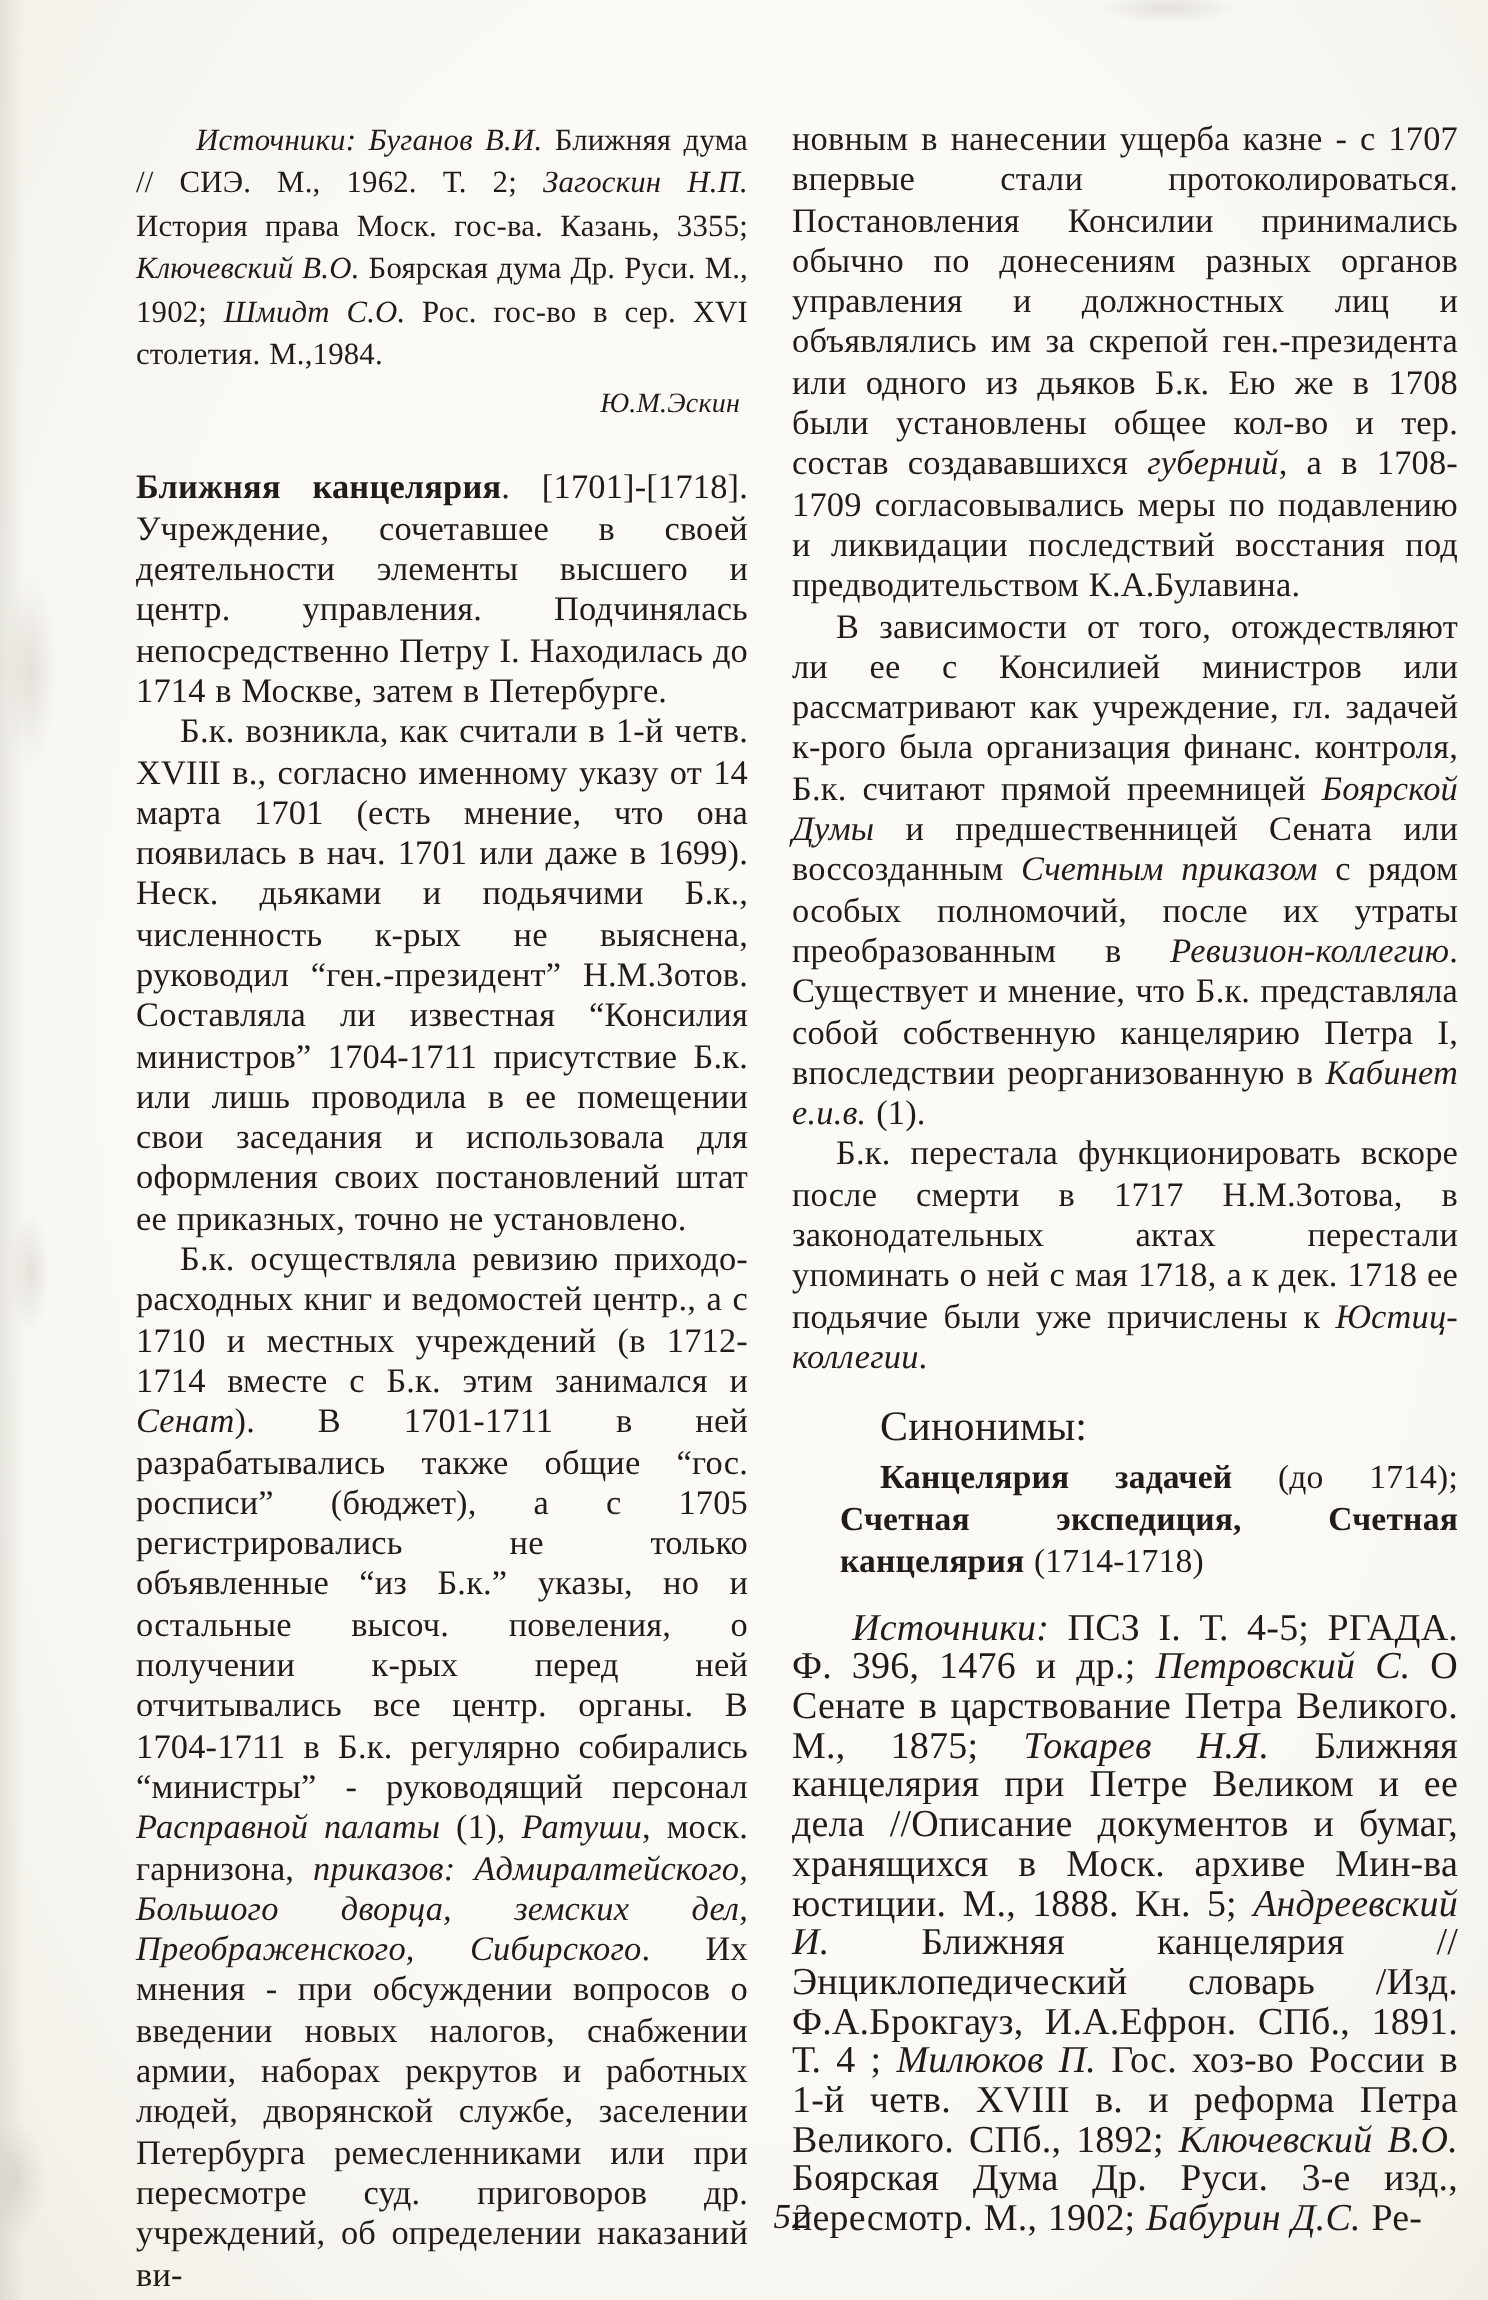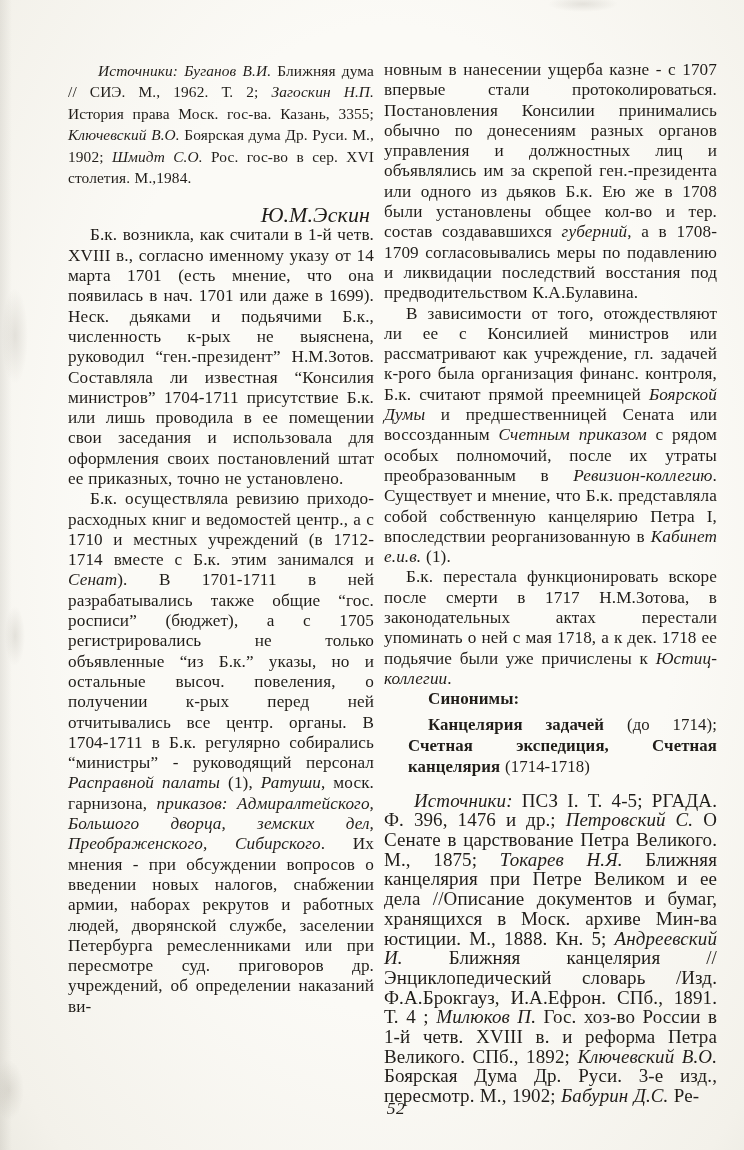--- a/index.html
+++ b/index.html
@@ -25,36 +25,36 @@
   .smudge.s3{left:548px;top:-4px;width:70px;height:16px;}
   .smudge.s4{left:-6px;top:1060px;width:30px;height:60px;}
 
   .col{
     position:absolute;top:60px;
     text-align:justify;
     letter-spacing:0.1px;
     word-spacing:0.5px;
   }
   .col-left{left:68px;width:306px;}
-  .col-right{left:384px;width:333px;}
+  .col-right{left:396px;width:333px;}
 
   p{margin:0;padding:0;}
   .body{font-size:17.2px;line-height:20.3px;}
   .indent{text-indent:22px;}
   .gap-lg{margin-top:21px;}
 
   .sources{text-indent:30px;}
   .col-left .sources{font-size:15.4px;line-height:21.4px;}
   .col-right .sources{font-size:19px;line-height:19.7px;margin-top:13px;}
 
   .author{
-    margin-top:16px;font-size:22px;line-height:21px;
+    margin-top:4px;font-size:14px;line-height:21px;
     text-align:right;padding-right:4px;font-style:italic;
   }
-  .label{margin-top:0;font-size:17px;line-height:20.5px;text-indent:44px;font-weight:bold;}
+  .label{margin-top:14px;font-size:21px;line-height:20.5px;text-indent:44px;}
   .synonyms{
     margin-top:4px;margin-left:24px;
     font-size:16.8px;line-height:21.3px;text-indent:20px;
   }
 
   .i{font-style:italic;}
   .b{font-weight:bold;}
 
   .pageno{
     position:absolute;left:0;width:744px;top:1098px;
@@ -69,20 +69,21 @@
 <div class="paper">
   <div class="edge-shadow"></div>
   <div class="smudge s1"></div>
   <div class="smudge s2"></div>
   <div class="smudge s3"></div>
   <div class="smudge s4"></div>
 
   <div class="col col-left">
       <p class="sources"><span class="i">Источники: Буганов В.И.</span><span> Ближняя дума // СИЭ. М., 1962. Т. 2; </span><span class="i">Загоскин Н.П.</span><span> История права Моск. гос-ва. Казань, 3355; </span><span class="i">Ключевский В.О.</span><span> Боярская дума Др. Руси. М., 1902; </span><span class="i">Шмидт С.О.</span><span> Рос. гос-во в сер. XVI столетия. М.,1984.</span></p>
       <p class="author"><span class="i">Ю.М.Эскин</span></p>
+      <p class="body gap-lg"><span class="b">Ближняя канцелярия</span><span>. [1701]-[1718]. Учреждение, сочетавшее в своей деятельности элементы высшего и центр. управления. Подчинялась непосредственно Петру I. Находилась до 1714 в Москве, затем в Петербурге.</span></p>
       <p class="body indent"><span>Б.к. возникла, как считали в 1-й четв. XVIII в., согласно именному указу от 14 марта 1701 (есть мнение, что она появилась в нач. 1701 или даже в 1699). Неск. дьяками и подьячими Б.к., численность к-рых не выяснена, руководил “ген.-президент” Н.М.Зотов. Составляла ли известная “Консилия министров” 1704-1711 присутствие Б.к. или лишь проводила в ее помещении свои заседания и использовала для оформления своих постановлений штат ее приказных, точно не установлено.</span></p>
       <p class="body indent"><span>Б.к. осуществляла ревизию приходо-расходных книг и ведомостей центр., а с 1710 и местных учреждений (в 1712-1714 вместе с Б.к. этим занимался и </span><span class="i">Сенат</span><span>). В 1701-1711 в ней разрабатывались также общие “гос. росписи” (бюджет), а с 1705 регистрировались не только объявленные “из Б.к.” указы, но и остальные высоч. повеления, о получении к-рых перед ней отчитывались все центр. органы. В 1704-1711 в Б.к. регулярно собирались “министры” - руководящий персонал </span><span class="i">Расправной палаты</span><span> (1), </span><span class="i">Ратуши</span><span>, моск. гарнизона, </span><span class="i">приказов: Адмиралтейского, Большого дворца, земских дел, Преображенского, Сибирского</span><span>. Их мнения - при обсуждении вопросов о введении новых налогов, снабжении армии, наборах рекрутов и работных людей, дворянской службе, заселении Петербурга ремесленниками или при пересмотре суд. приговоров др. учреждений, об определении наказаний ви-</span></p>
     </div>
   <div class="col col-right">
       <p class="body"><span>новным в нанесении ущерба казне - с 1707 впервые стали протоколироваться. Постановления Консилии принимались обычно по донесениям разных органов управления и должностных лиц и объявлялись им за скрепой ген.-президента или одного из дьяков Б.к. Ею же в 1708 были установлены общее кол-во и тер. состав создававшихся </span><span class="i">губерний</span><span>, а в 1708-1709 согласовывались меры по подавлению и ликвидации последствий восстания под предводительством К.А.Булавина.</span></p>
       <p class="body indent"><span>В зависимости от того, отождествляют ли ее с Консилией министров или рассматривают как учреждение, гл. задачей к-рого была организация финанс. контроля, Б.к. считают прямой преемницей </span><span class="i">Боярской Думы</span><span> и предшественницей Сената или воссозданным </span><span class="i">Счетным приказом</span><span> с рядом особых полномочий, после их утраты преобразованным в </span><span class="i">Ревизион-коллегию</span><span>. Существует и мнение, что Б.к. представляла собой собственную канцелярию Петра I, впоследствии реорганизованную в </span><span class="i">Кабинет е.и.в.</span><span> (1).</span></p>
       <p class="body indent"><span>Б.к. перестала функционировать вскоре после смерти в 1717 Н.М.Зотова, в законодательных актах перестали упоминать о ней с мая 1718, а к дек. 1718 ее подьячие были уже причислены к </span><span class="i">Юстиц-коллегии</span><span>.</span></p>
       <p class="label"><span>Синонимы:</span></p>
       <p class="synonyms"><span class="b">Канцелярия задачей</span><span> (до 1714); </span><span class="b">Счетная экспедиция, Счетная канцелярия</span><span> (1714-1718)</span></p>
       <p class="sources"><span class="i">Источники:</span><span> ПСЗ I. Т. 4-5; РГАДА. Ф. 396, 1476 и др.; </span><span class="i">Петровский С.</span><span> О Сенате в царствование Петра Великого. М., 1875; </span><span class="i">Токарев Н.Я.</span><span> Ближняя канцелярия при Петре Великом и ее дела //Описание документов и бумаг, хранящихся в Моск. архиве Мин-ва юстиции. М., 1888. Кн. 5; </span><span class="i">Андреевский И.</span><span> Ближняя канцелярия //Энциклопедический словарь /Изд. Ф.А.Брокгауз, И.А.Ефрон. СПб., 1891. Т. 4 ; </span><span class="i">Милюков П.</span><span> Гос. хоз-во России в 1-й четв. XVIII в. и реформа Петра Великого. СПб., 1892; </span><span class="i">Ключевский В.О.</span><span> Боярская Дума Др. Руси. 3-е изд., пересмотр. М., 1902; </span><span class="i">Бабурин Д.С.</span><span> Ре-</span></p>

